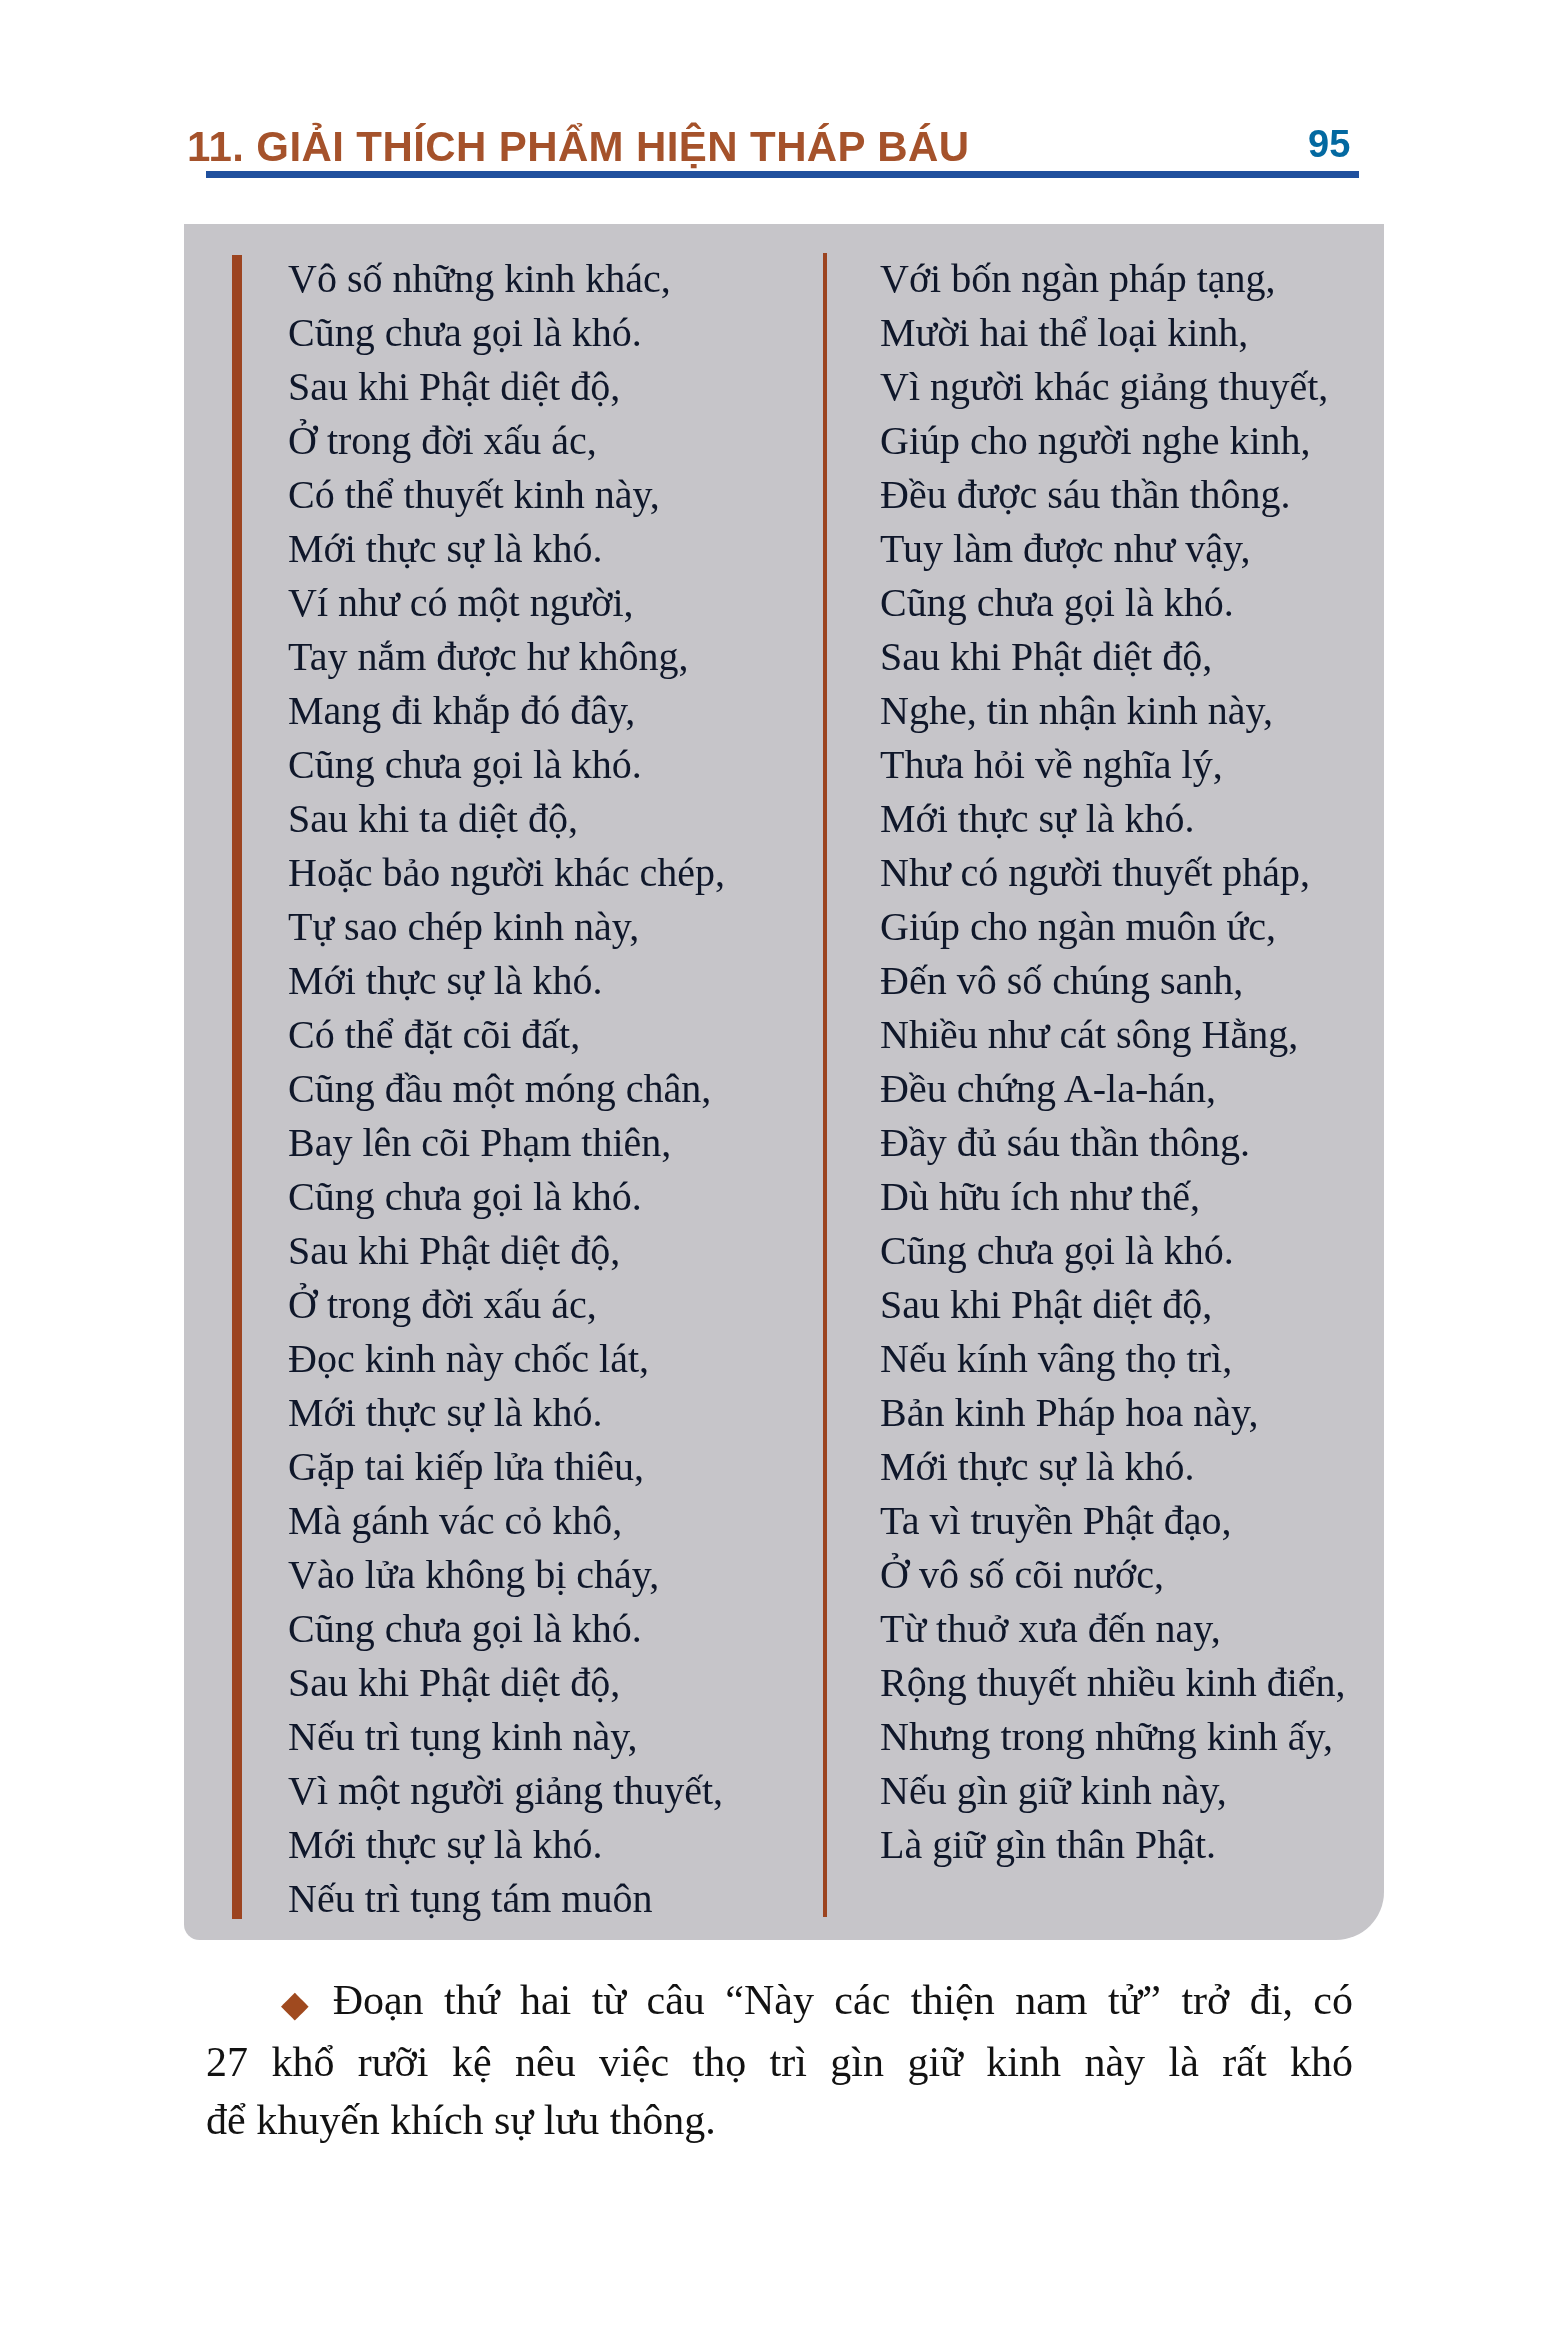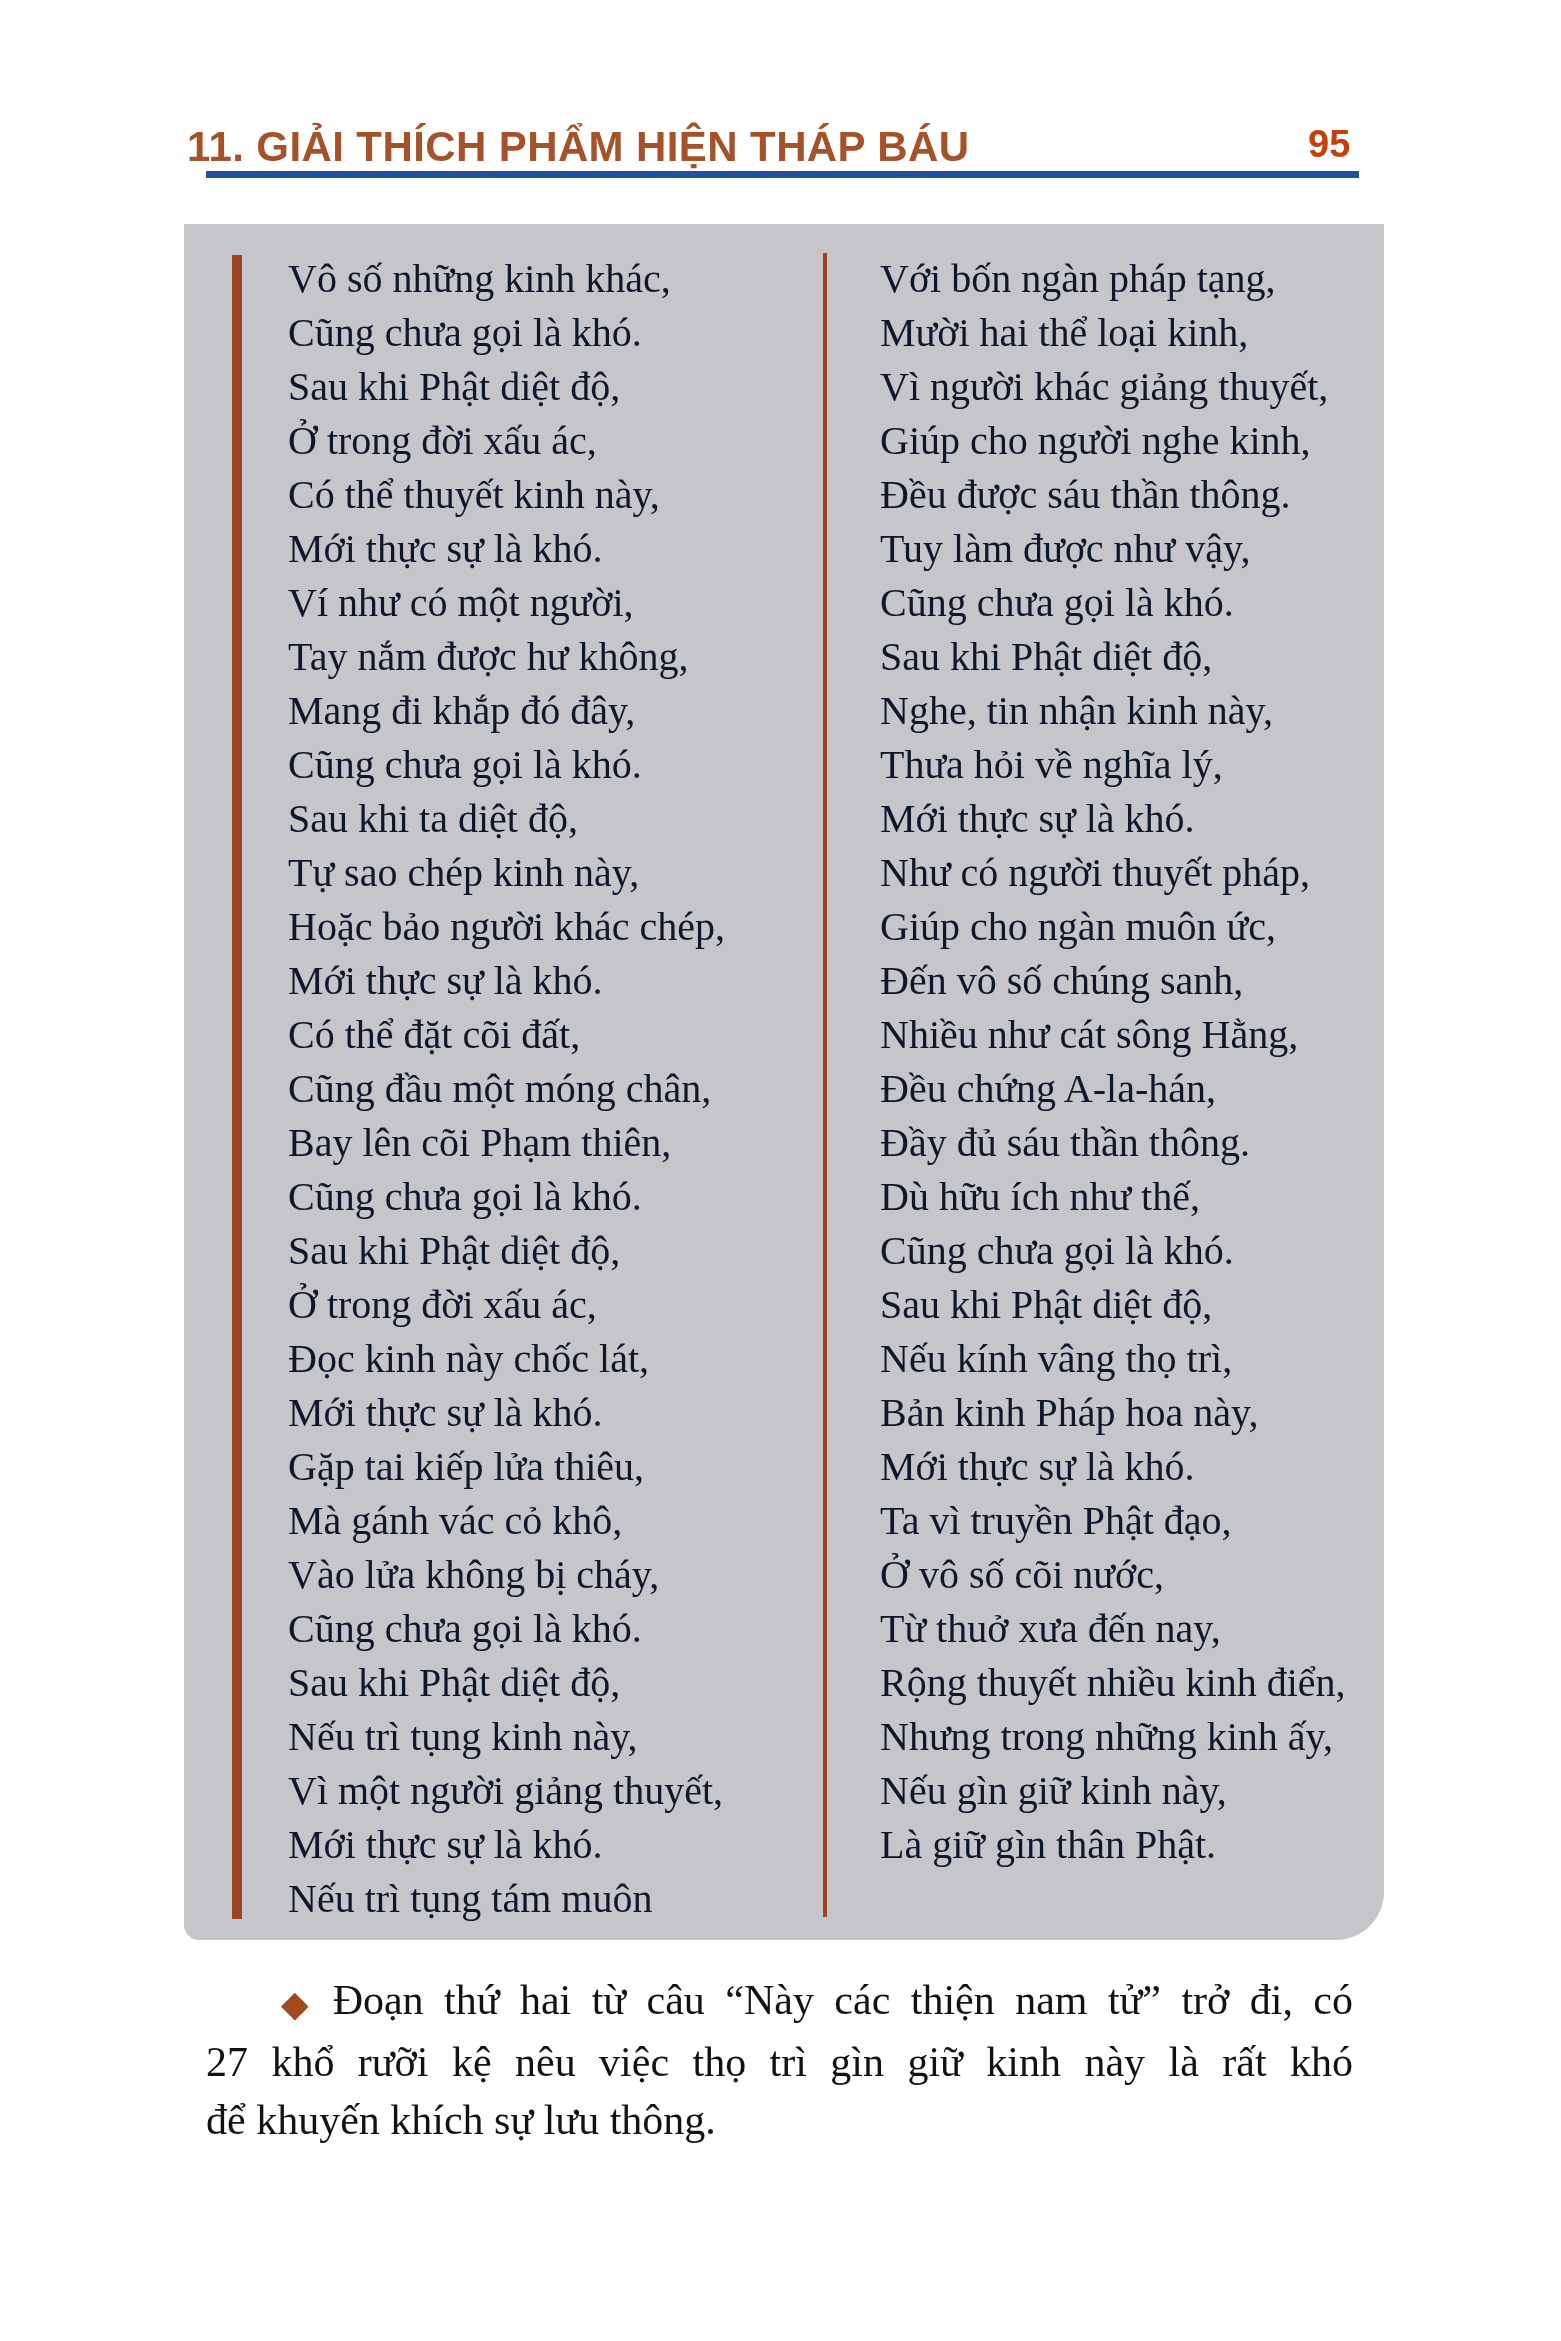--- a/index.html
+++ b/index.html
@@ -26,21 +26,21 @@
     white-space: nowrap;
   }
   .page-number {
     position: absolute;
     left: 1308px;
     top: 123px;
     font-family: "Liberation Sans", sans-serif;
     font-weight: bold;
     font-size: 38px;
     line-height: 42px;
-    color: #c2410c;
+    color: #0369a1;
   }
   .header-rule {
     position: absolute;
     left: 206px;
     top: 171px;
     width: 1153px;
     height: 7px;
     background: #20509e;
   }
 
@@ -129,22 +129,22 @@
       <div class="verse-line">Cũng chưa gọi là khó.</div>
       <div class="verse-line">Sau khi Phật diệt độ,</div>
       <div class="verse-line">Ở trong đời xấu ác,</div>
       <div class="verse-line">Có thể thuyết kinh này,</div>
       <div class="verse-line">Mới thực sự là khó.</div>
       <div class="verse-line">Ví như có một người,</div>
       <div class="verse-line">Tay nắm được hư không,</div>
       <div class="verse-line">Mang đi khắp đó đây,</div>
       <div class="verse-line">Cũng chưa gọi là khó.</div>
       <div class="verse-line">Sau khi ta diệt độ,</div>
+      <div class="verse-line">Hoặc bảo người khác chép,</div>
       <div class="verse-line">Tự sao chép kinh này,</div>
-      <div class="verse-line">Hoặc bảo người khác chép,</div>
       <div class="verse-line">Mới thực sự là khó.</div>
       <div class="verse-line">Có thể đặt cõi đất,</div>
       <div class="verse-line">Cũng đầu một móng chân,</div>
       <div class="verse-line">Bay lên cõi Phạm thiên,</div>
       <div class="verse-line">Cũng chưa gọi là khó.</div>
       <div class="verse-line">Sau khi Phật diệt độ,</div>
       <div class="verse-line">Ở trong đời xấu ác,</div>
       <div class="verse-line">Đọc kinh này chốc lát,</div>
       <div class="verse-line">Mới thực sự là khó.</div>
       <div class="verse-line">Gặp tai kiếp lửa thiêu,</div>

